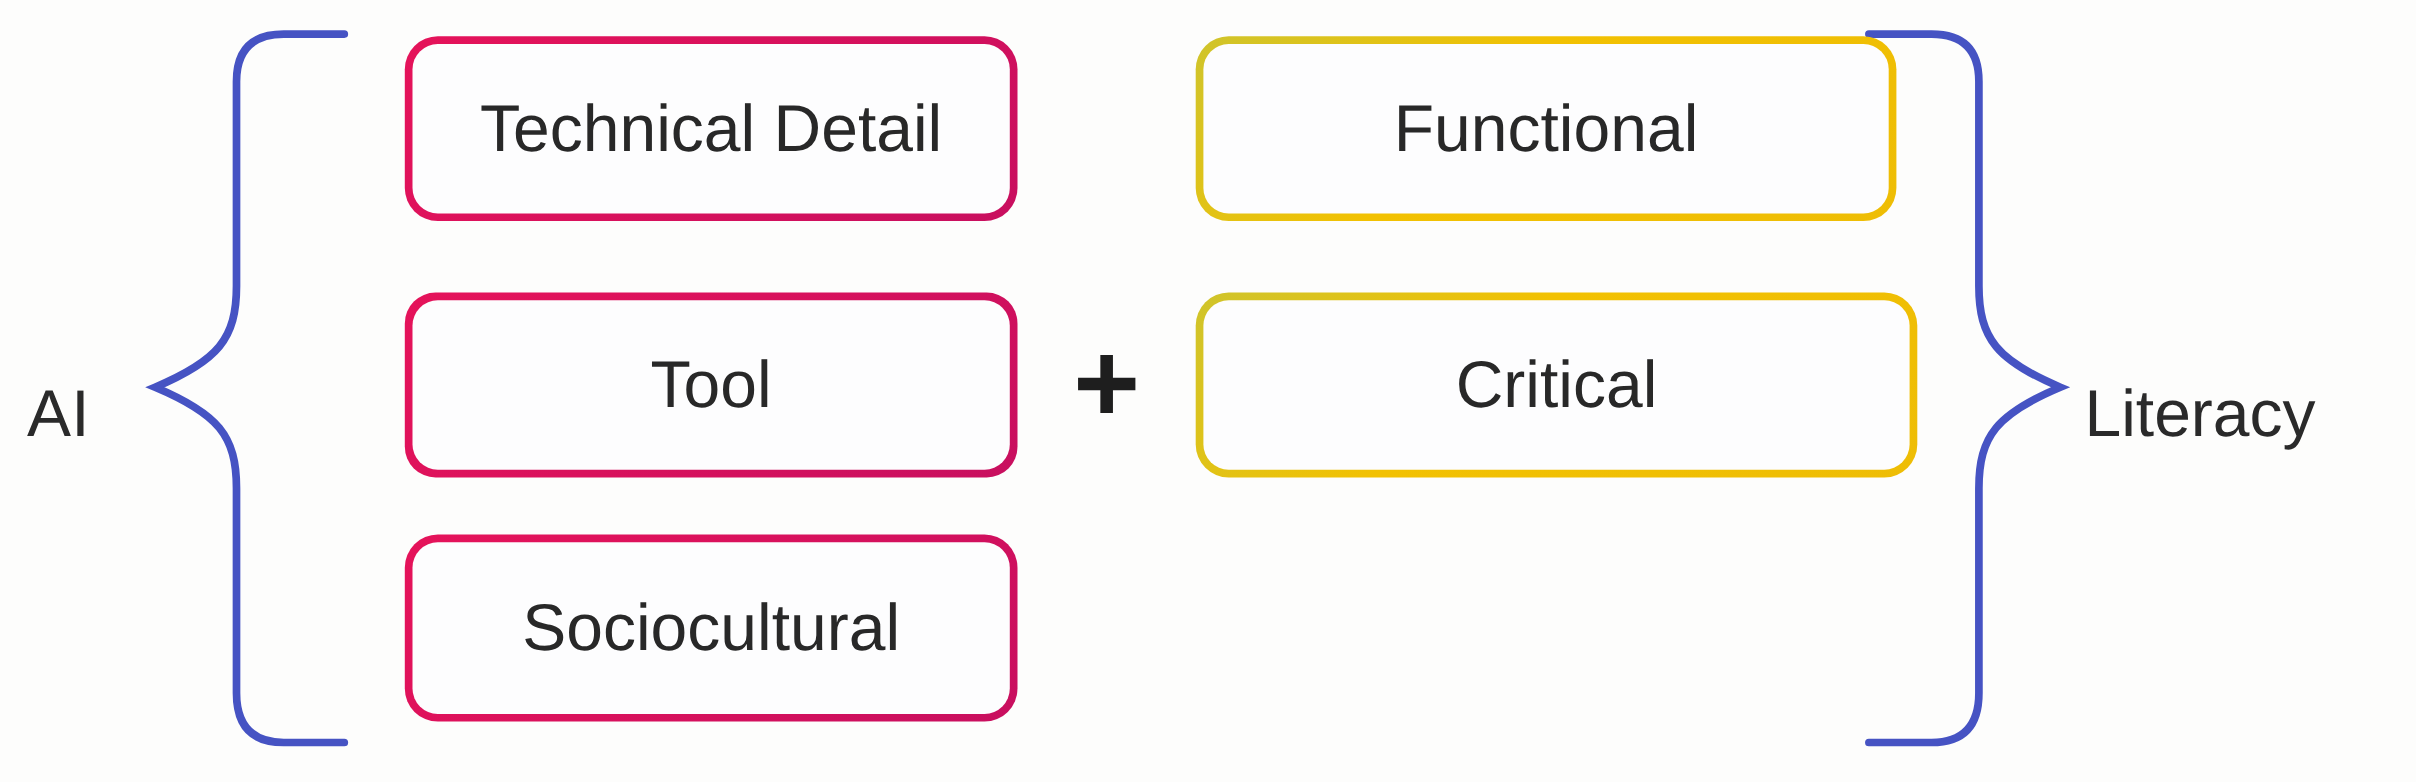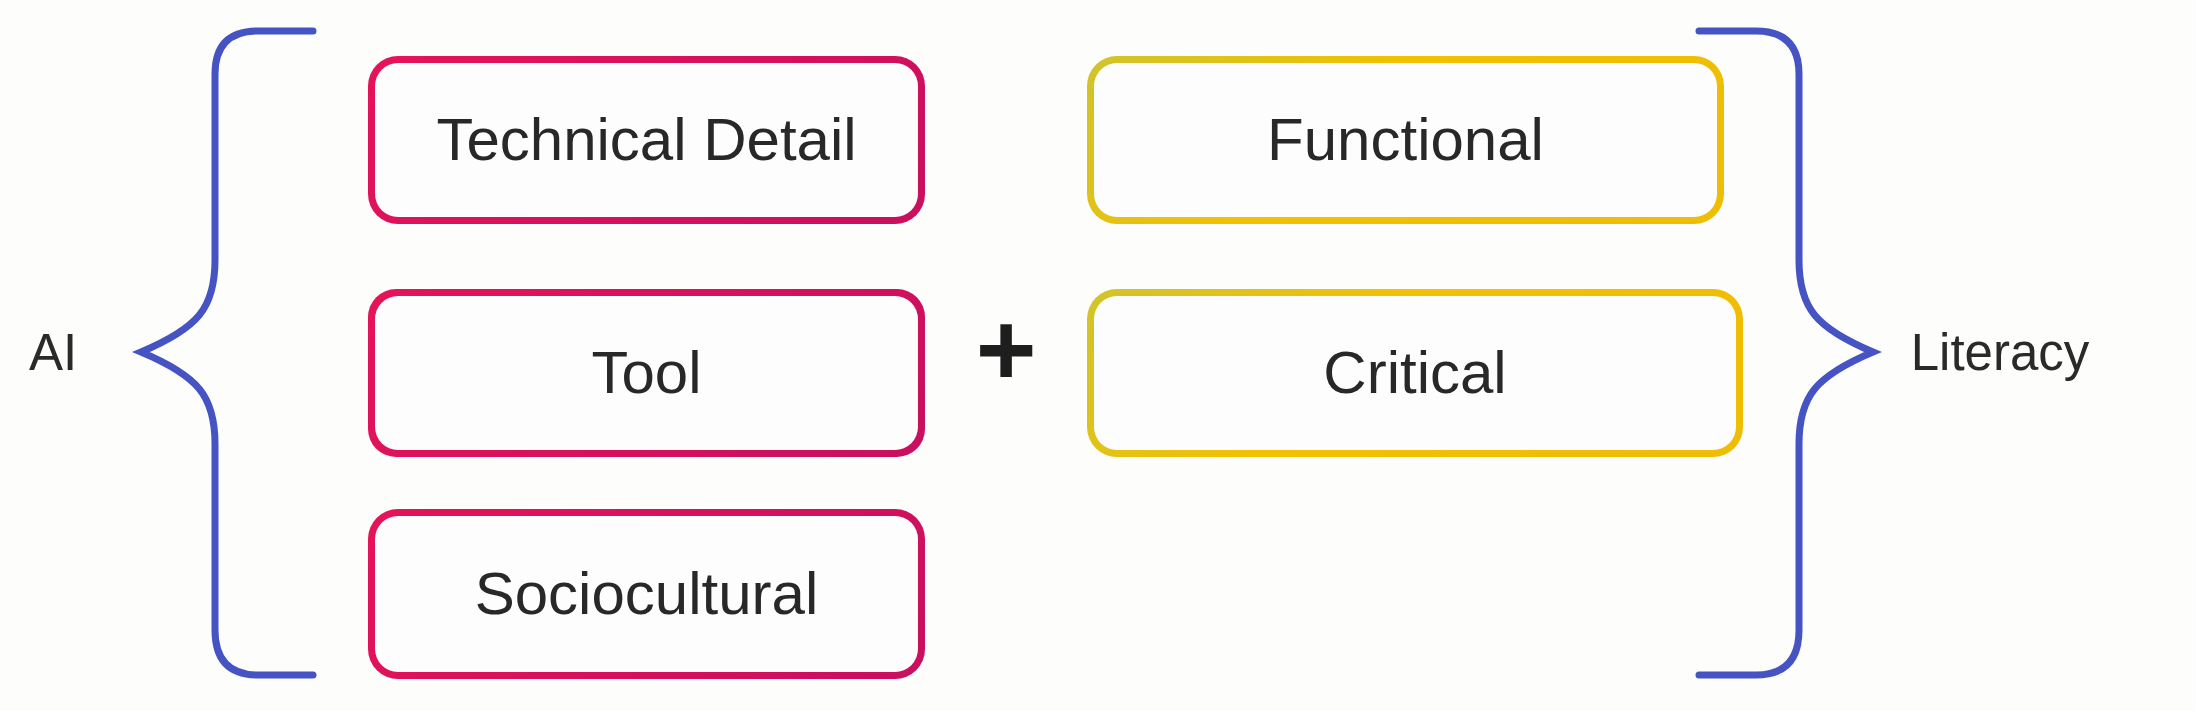--- a/index.html
+++ b/index.html
@@ -12,37 +12,37 @@
     width: 2196px;
     height: 711px;
     background: #fdfdfc;
     overflow: hidden;
     font-family: "Liberation Sans", sans-serif;
     color: #282828;
   }
   .side-label {
     position: absolute;
     transform: translate(-50%, -50%);
-    font-size: 51px;
+    font-size: 60px;
     line-height: 1;
     color: #2a2a2a;
     white-space: nowrap;
+    margin-top: 24px;
   }
   .brace-svg {
     position: absolute;
     left: 0;
     top: 0;
     pointer-events: none;
   }
   .box {
     position: absolute;
     border-radius: 30px;
     padding: 7px;
     box-sizing: border-box;
-    margin-top: 23px;
   }
   .box.pink {
     background: linear-gradient(135deg, #e5135a 0%, #d9115c 45%, #c80f5f 100%);
   }
   .box.yellow {
     background: linear-gradient(135deg, #cfc42c 0%, #f2c102 40%, #eebd05 100%);
   }
   .box-inner {
     width: 100%;
     height: 100%;

